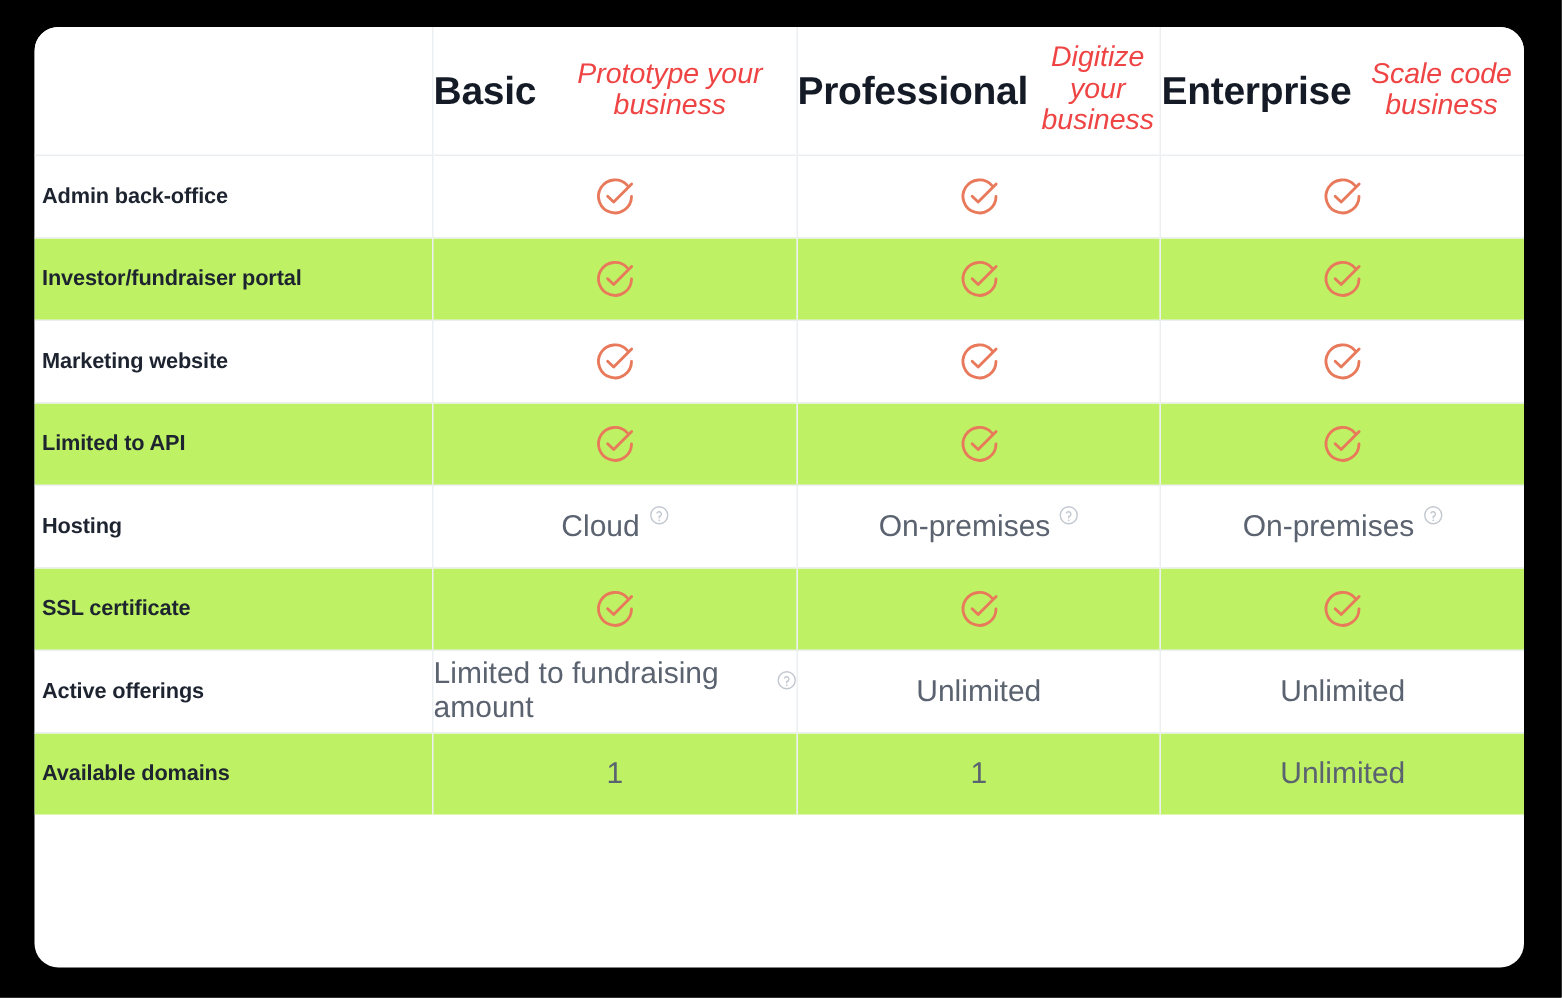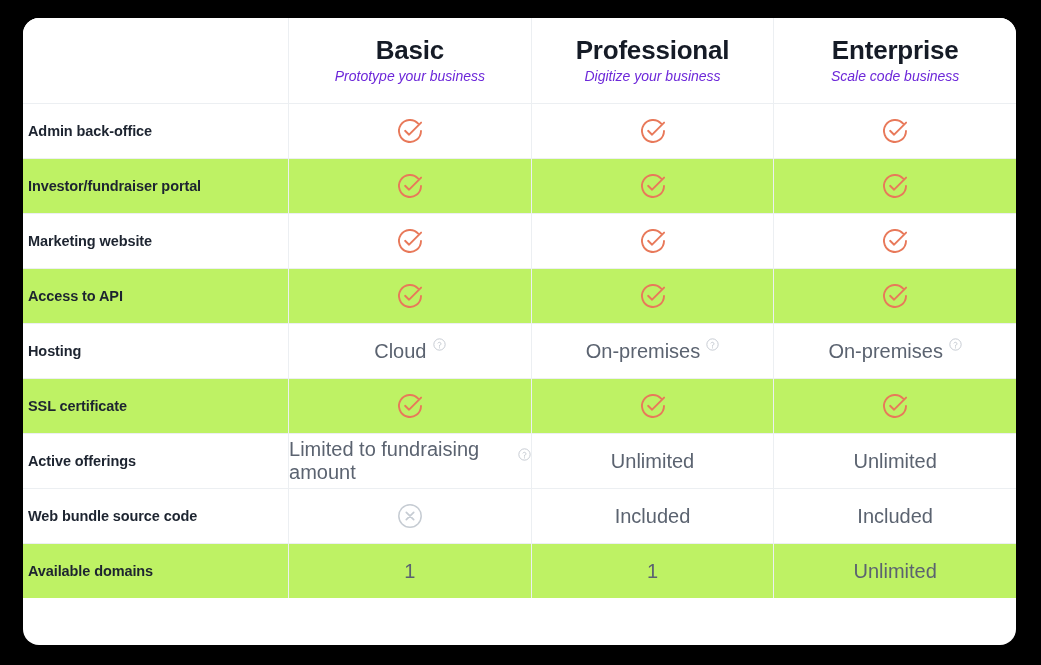--- a/index.html
+++ b/index.html
@@ -41,38 +41,38 @@
 
   thead th {
     background: #ffffff;
     padding: 0;
     vertical-align: middle;
     border-bottom: 1px solid #eceff2;
   }
   .head-cell {
     height: 85px;
     display: flex;
-    flex-direction: column;
+    flex-direction: row;
     align-items: center;
     justify-content: center;
     gap: 5px;
     border-left: 1px solid #eceff2;
   }
   .head-cell.no-rule { border-left: none; }
   .plan-name {
     font-size: 26px;
     font-weight: 700;
     color: #151b26;
     letter-spacing: -0.2px;
     line-height: 1.05;
   }
   .plan-tagline {
-    font-size: 14px;
+    font-size: 19px;
     font-style: italic;
-    color: #6d28d9;
+    color: #ef4444;
     font-weight: 400;
     line-height: 1.1;
   }
 
   tbody tr { height: 54px; }
   tbody tr.shaded td { background: #bef264; }
   tbody tr td {
     padding: 0;
     border-bottom: 1px solid #eceff2;
     vertical-align: middle;
@@ -259,21 +259,21 @@
                     <path d="M23.2 7.6 A11 11 0 1 0 26 15" fill="none" stroke="#e8795a" stroke-width="1.9" stroke-linecap="round"></path>
                     <path d="M10.1 14.8 L14.1 18.7 L26.1 6.6" fill="none" stroke="#e8795a" stroke-width="1.9" stroke-linecap="round" stroke-linejoin="round"></path>
                   </svg>
                 </span>
               </div>
             </td>
           </tr>
           <tr class="shaded">
             <td>
               <div class="feature-cell">
-                <span>Access to API</span>
+                <span>Limited to API</span>
               </div>
             </td>
             <td>
               <div class="value-cell">
                 <span>
                   <svg class="check-icon" width="30" height="30" viewBox="0 0 30 30" aria-hidden="true">
                     <path d="M23.2 7.6 A11 11 0 1 0 26 15" fill="none" stroke="#e8795a" stroke-width="1.9" stroke-linecap="round"></path>
                     <path d="M10.1 14.8 L14.1 18.7 L26.1 6.6" fill="none" stroke="#e8795a" stroke-width="1.9" stroke-linecap="round" stroke-linejoin="round"></path>
                   </svg>
                 </span>
@@ -394,47 +394,20 @@
               <div class="value-cell">
                 <span class="value-text">Unlimited</span>
               </div>
             </td>
             <td>
               <div class="value-cell">
                 <span class="value-text">Unlimited</span>
               </div>
             </td>
           </tr>
-          <tr>
-            <td>
-              <div class="feature-cell">
-                <span>Web bundle source code</span>
-              </div>
-            </td>
-            <td>
-              <div class="value-cell">
-                <span>
-                  <svg class="cross-icon" width="28" height="28" viewBox="0 0 28 28" aria-hidden="true">
-                    <circle cx="14" cy="14" r="11.2" fill="none" stroke="#c6ccd3" stroke-width="1.5"></circle>
-                    <path d="M10.3 10.3 L17.7 17.7 M17.7 10.3 L10.3 17.7" fill="none" stroke="#c6ccd3" stroke-width="1.7" stroke-linecap="round"></path>
-                  </svg>
-                </span>
-              </div>
-            </td>
-            <td>
-              <div class="value-cell">
-                <span class="value-text">Included</span>
-              </div>
-            </td>
-            <td>
-              <div class="value-cell">
-                <span class="value-text">Included</span>
-              </div>
-            </td>
-          </tr>
           <tr class="shaded">
             <td>
               <div class="feature-cell">
                 <span>Available domains</span>
               </div>
             </td>
             <td>
               <div class="value-cell">
                 <span class="value-text">1</span>
               </div>

